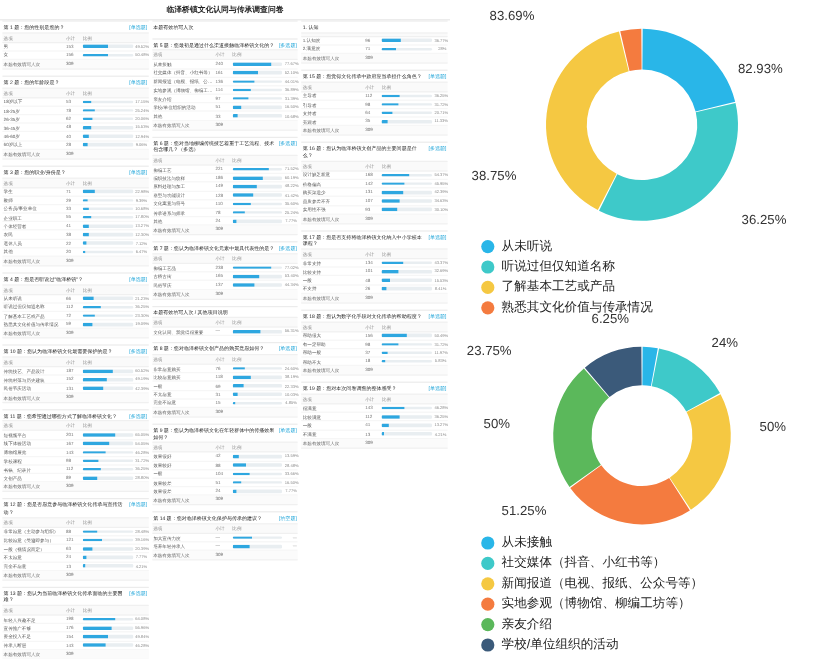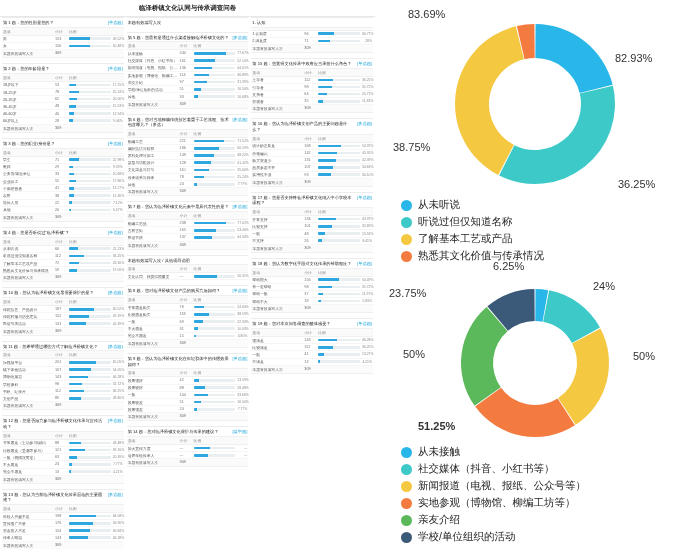--- a/index.html
+++ b/index.html
@@ -1369,21 +1369,21 @@
             <path d="M0.5166132620491601,-73.99819667219921 A74,74 0 0 1 13.168950409204013,-72.8188076331927 L7.474269151169846,-41.32959352154181 A42,42 0 0 0 0.2932129325143882,-41.99897648962658 Z" fill="#29b6e8"></path>
             <path d="M14.184376076972637,-72.62784228728681 A74,74 0 0 1 64.9553692419905,-35.45137524323528 L36.86656092112974,-20.121050813728132 A42,42 0 0 0 8.050591827470956,-41.221207784676295 Z" fill="#3ec9c9"></path>
             <path d="M65.44401614743938,-34.54100100595948 A74,74 0 0 1 40.7547132094734,61.766118149140425 L23.131053443214633,35.05644543599862 A42,42 0 0 0 37.143901056654784,-19.604351922301326 Z" fill="#f5c842"></path>
             <path d="M39.88835092298053,62.32912209108322 A74,74 0 0 1 -59.80610716829078,43.58015081863437 L-33.944006771192065,24.73468019436005 A42,42 0 0 0 22.639334307637597,35.375988213858044 Z" fill="#f47b3f"></path>
             <path d="M-60.408751433681815,42.74087914659273 A74,74 0 0 1 -48.42482102025661,-55.9556673551135 L-27.48435787636186,-31.758622012361712 A42,42 0 0 0 -34.2860481110086,24.25833681293101 Z" fill="#5bb85b"></path>
             <path d="M-47.6388376442441,-56.62632910497864 A74,74 0 0 1 -0.5166132620491364,-73.99819667219921 L-0.2932129325143747,-41.99897648962658 A42,42 0 0 0 -27.038259203489893,-32.13926787039328 Z" fill="#3b5a7a"></path>
           </g>
       </svg>
       <div class="donut-label" style="left:258px;top:88px;">50%</div>
       <div class="donut-label" style="left:28px;top:86px;">50%</div>
-      <div class="donut-label" style="left:43px;top:158px;font-weight:bold;">51.25%</div>
+      <div class="donut-label" style="left:43px;top:158px;">51.25%</div>
       <div class="donut-label" style="left:14px;top:25px;">23.75%</div>
       <div class="donut-label" style="left:218px;top:18px;">24%</div>
       <div class="donut-label" style="left:118px;top:-2px;">6.25%</div>
       <div class="legend" id="legend2" style="position:absolute;left:0;top:180px;">
           <div class="legend-item">
             <span class="legend-dot" style="background: rgb(41, 182, 232);"></span>
             <span class="legend-text">从未接触</span>
           </div>
           <div class="legend-item">
             <span class="legend-dot" style="background: rgb(62, 201, 201);"></span>

